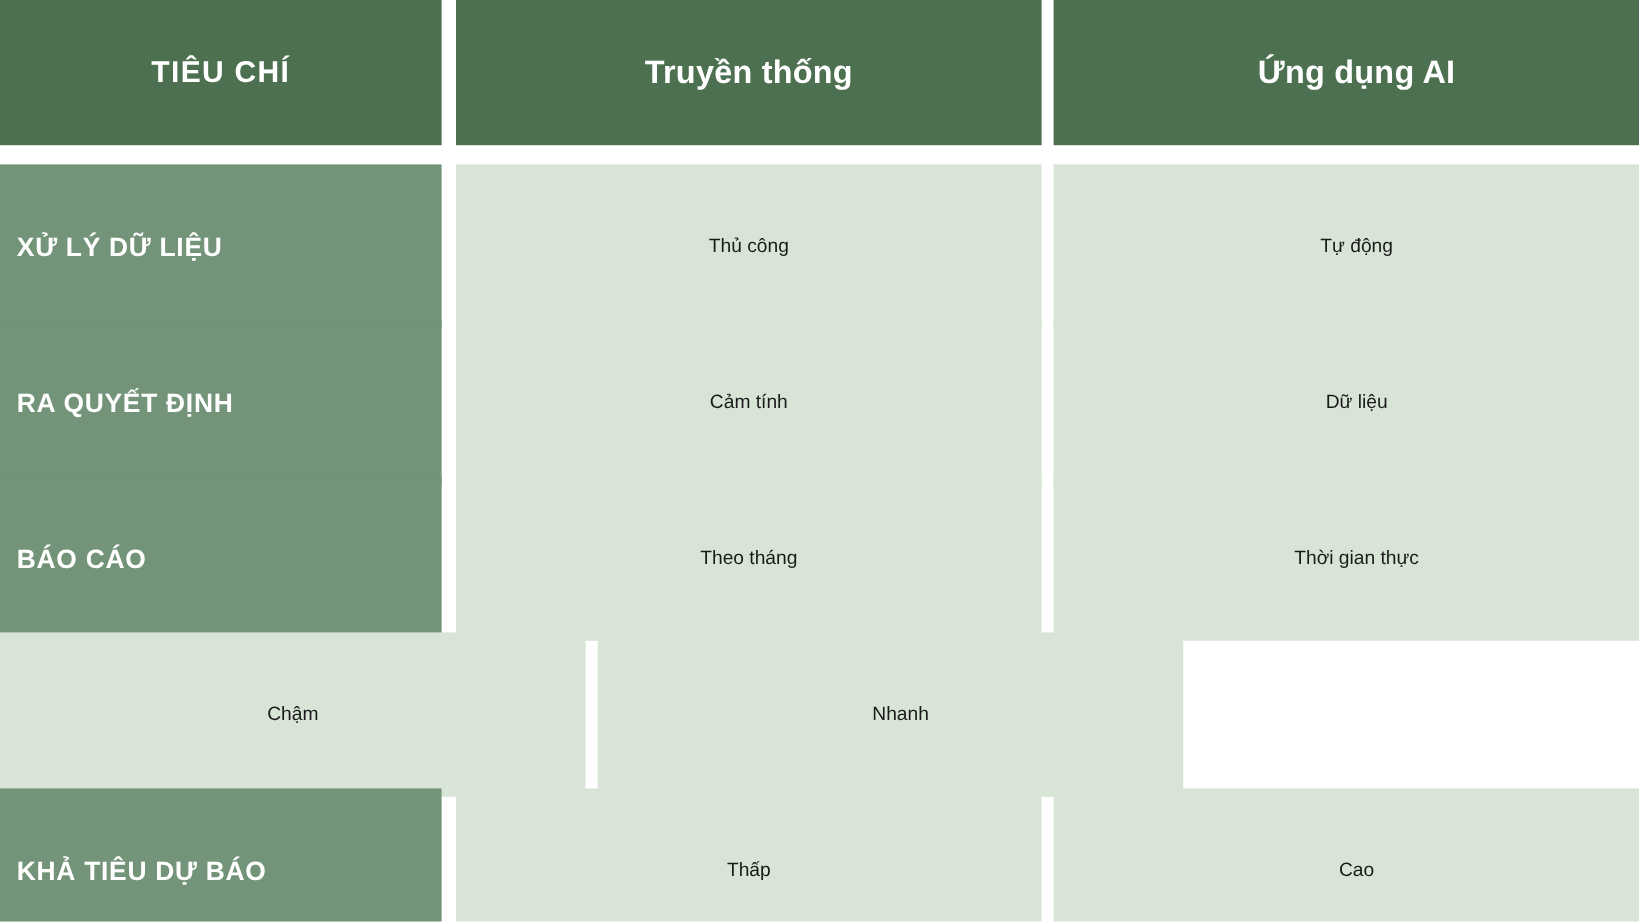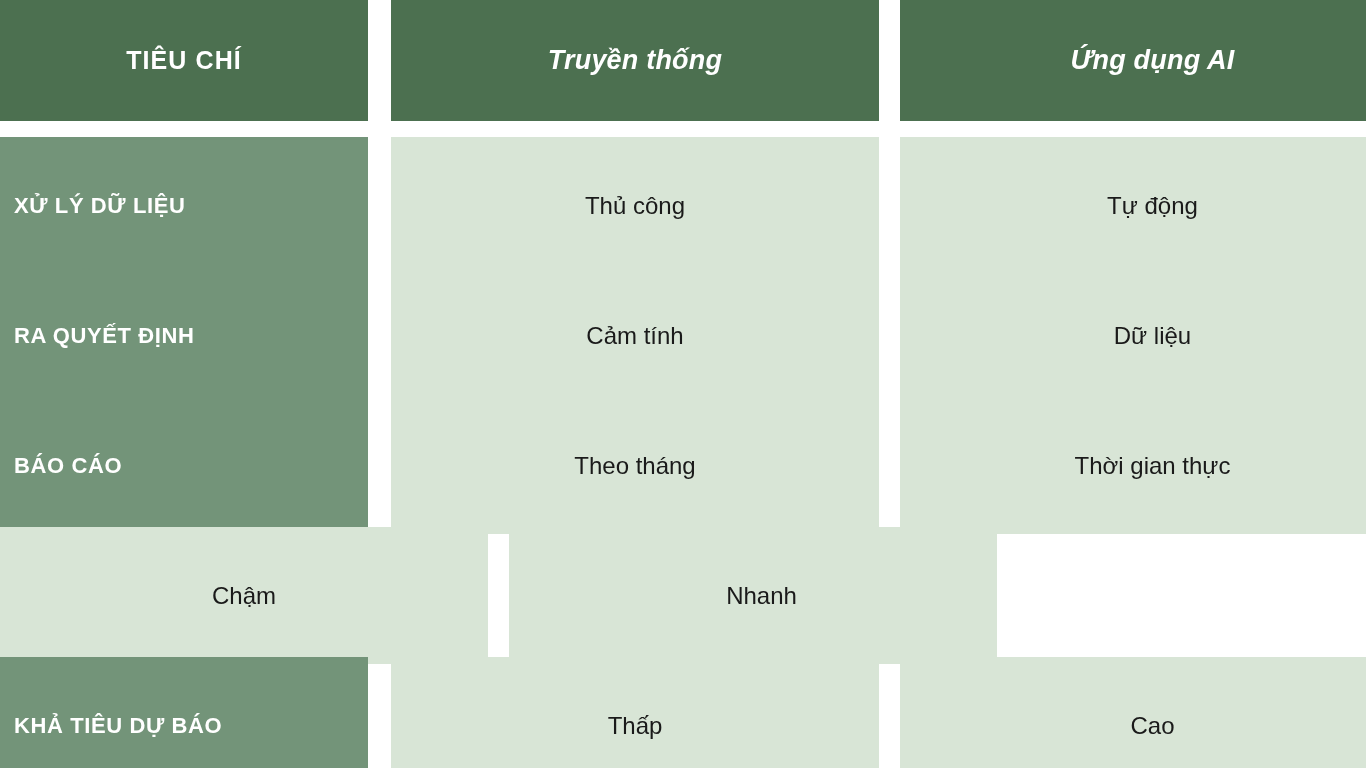--- a/index.html
+++ b/index.html
@@ -20,21 +20,20 @@
     height: 768px;
     position: relative;
     box-sizing: border-box;
   }
 
   
   .row {
     display: flex;
     width: 100%;
     box-sizing: border-box;
-    gap: 11px;
   }
 
   .cell {
     box-sizing: border-box;
     display: flex;
     align-items: center;
   }
 
   
   .col-criteria {
@@ -66,21 +65,20 @@
     font-weight: bold;
   }
   .header-row .col-criteria .label {
     font-size: 25px;
     letter-spacing: 1.1px;
   }
   .header-row .col-mid .label,
   .header-row .col-ai .label {
     font-size: 27px;
     letter-spacing: 0.2px;
-    font-style: italic;
   }
 
   
   .body-row {
     height: 115px;
     margin-bottom: 15px;
   }
   .body-row:last-child {
     margin-bottom: 0;
   }
@@ -99,21 +97,21 @@
     letter-spacing: 0.6px;
   }
   .body-row .col-mid,
   .body-row .col-ai {
     background: #d8e5d6;
     justify-content: center;
     color: #1a1a1a;
   }
   .body-row .col-mid .value,
   .body-row .col-ai .value {
-    font-size: 24px;
+    font-size: 16px;
     font-weight: normal;
   }
 </style>
 </head>
 <body>
 
 <div class="table-wrap">
 
   <div class="row header-row">
     <div class="cell col-criteria">

